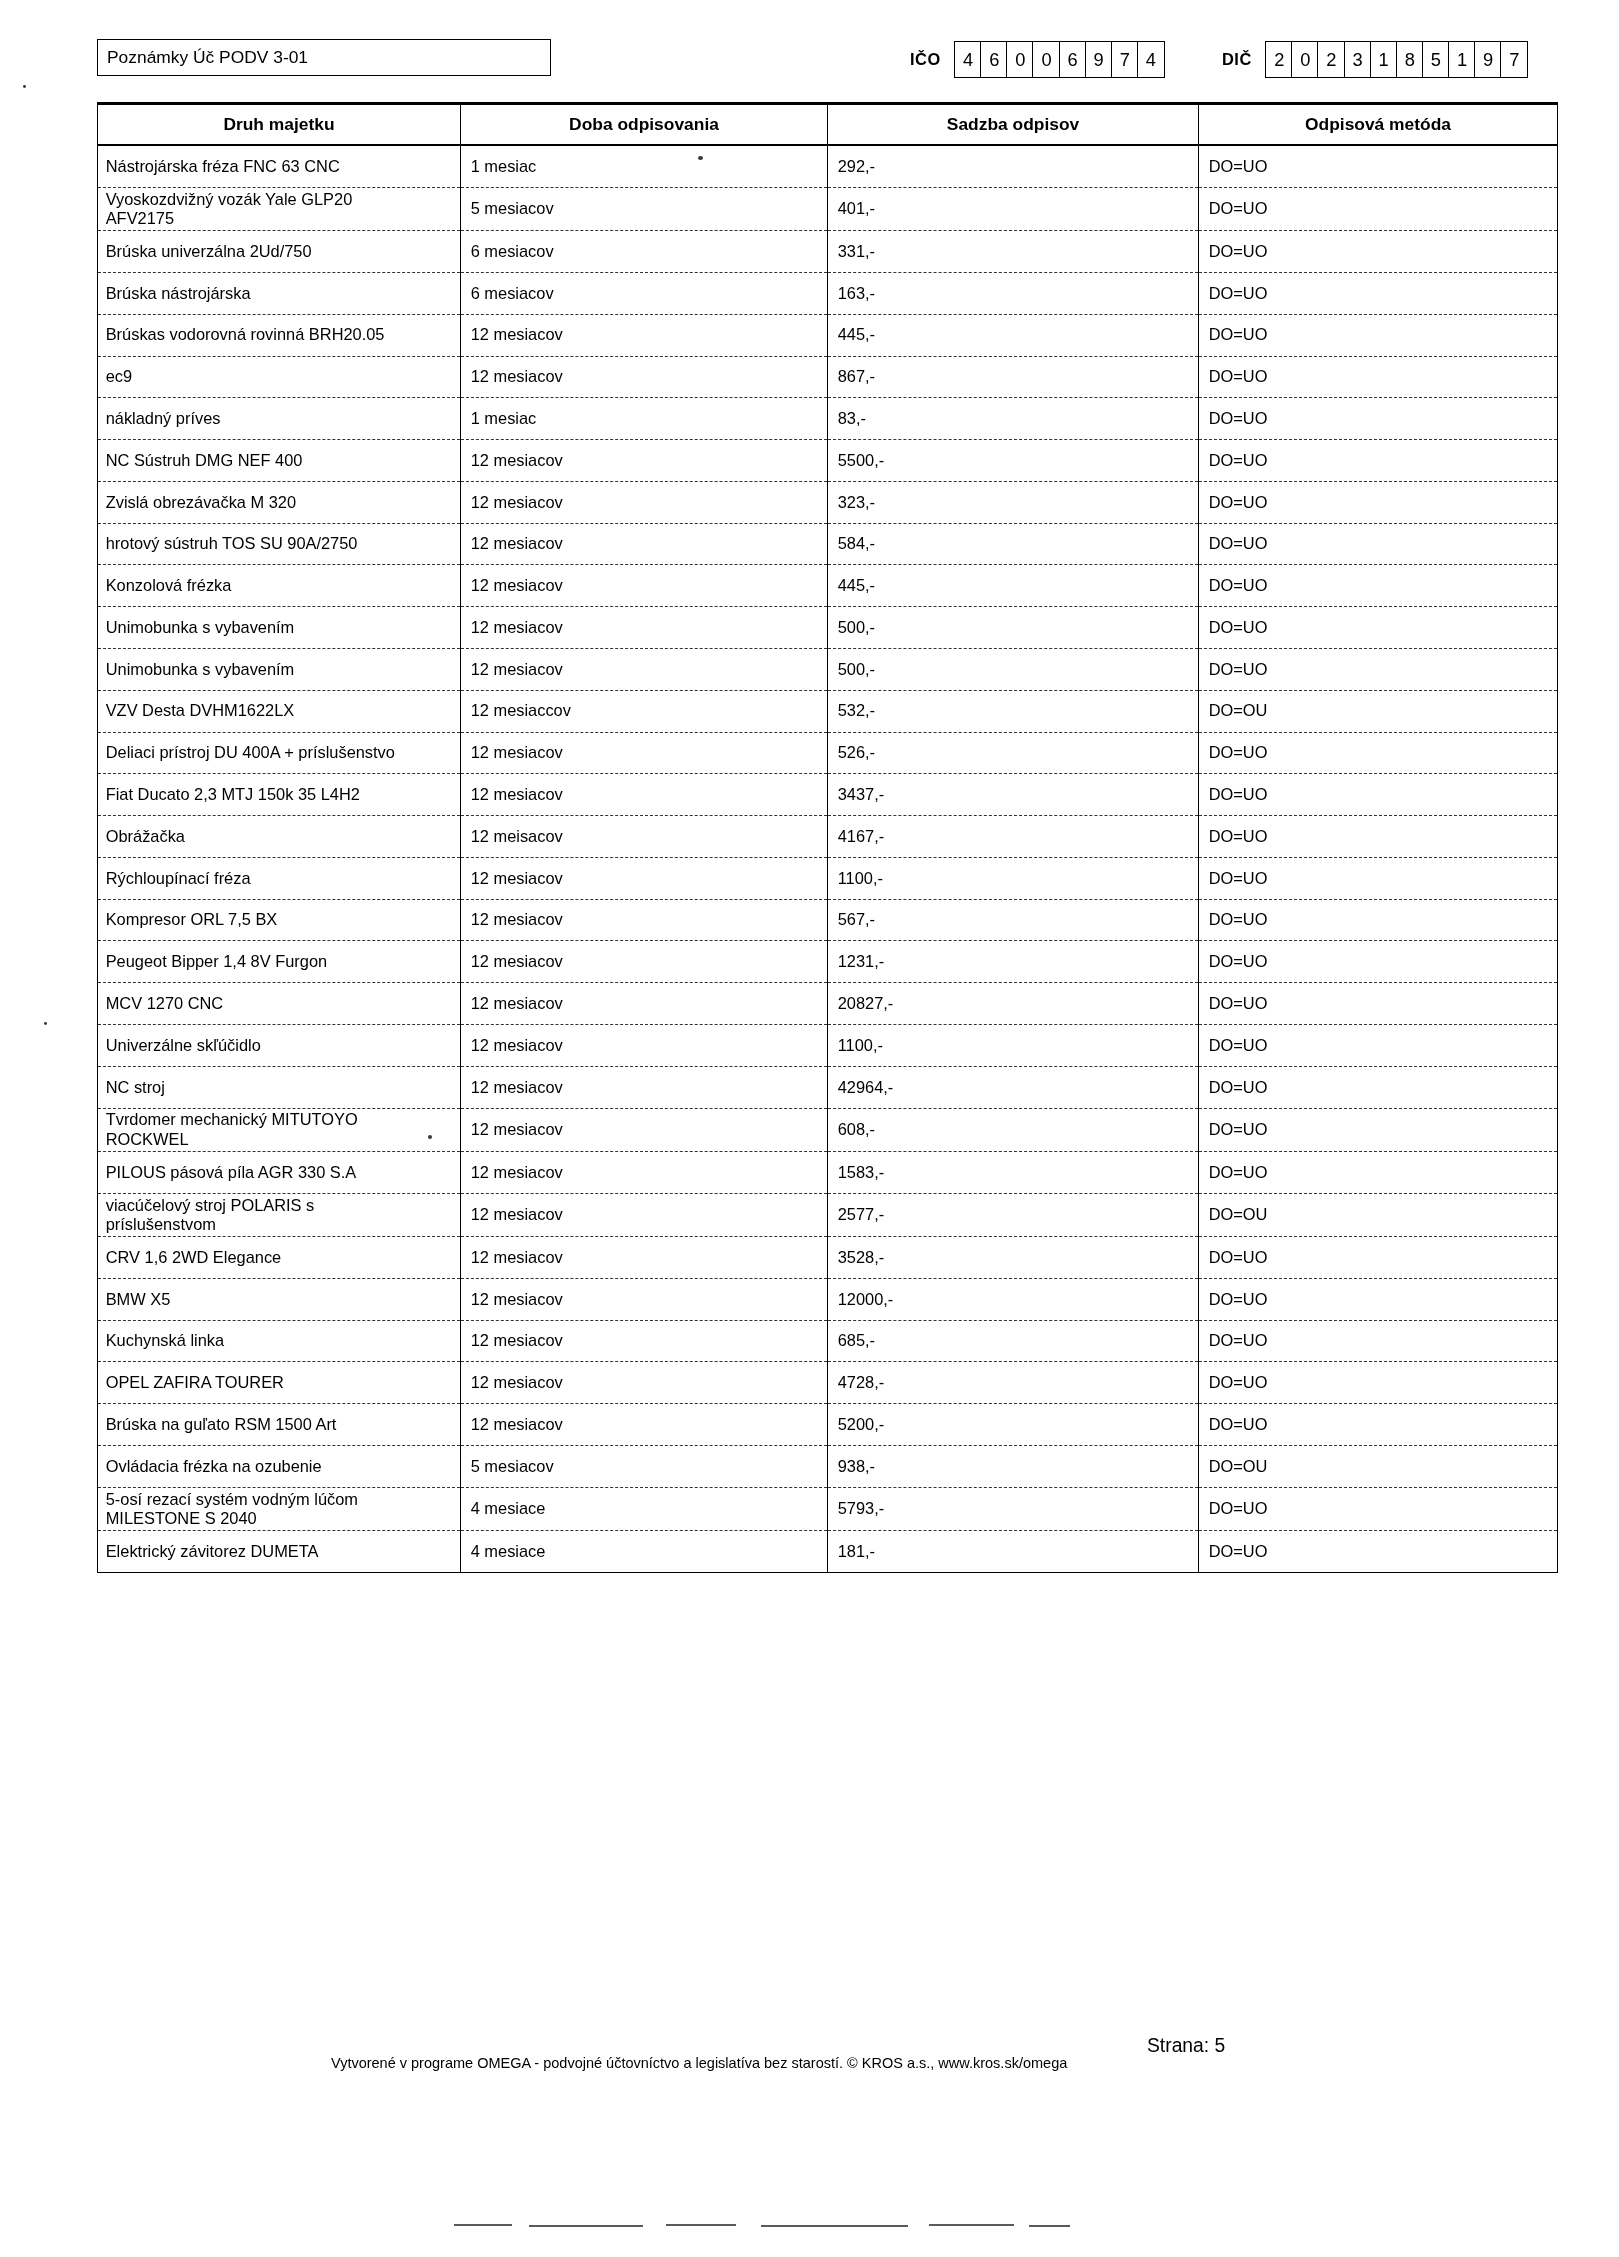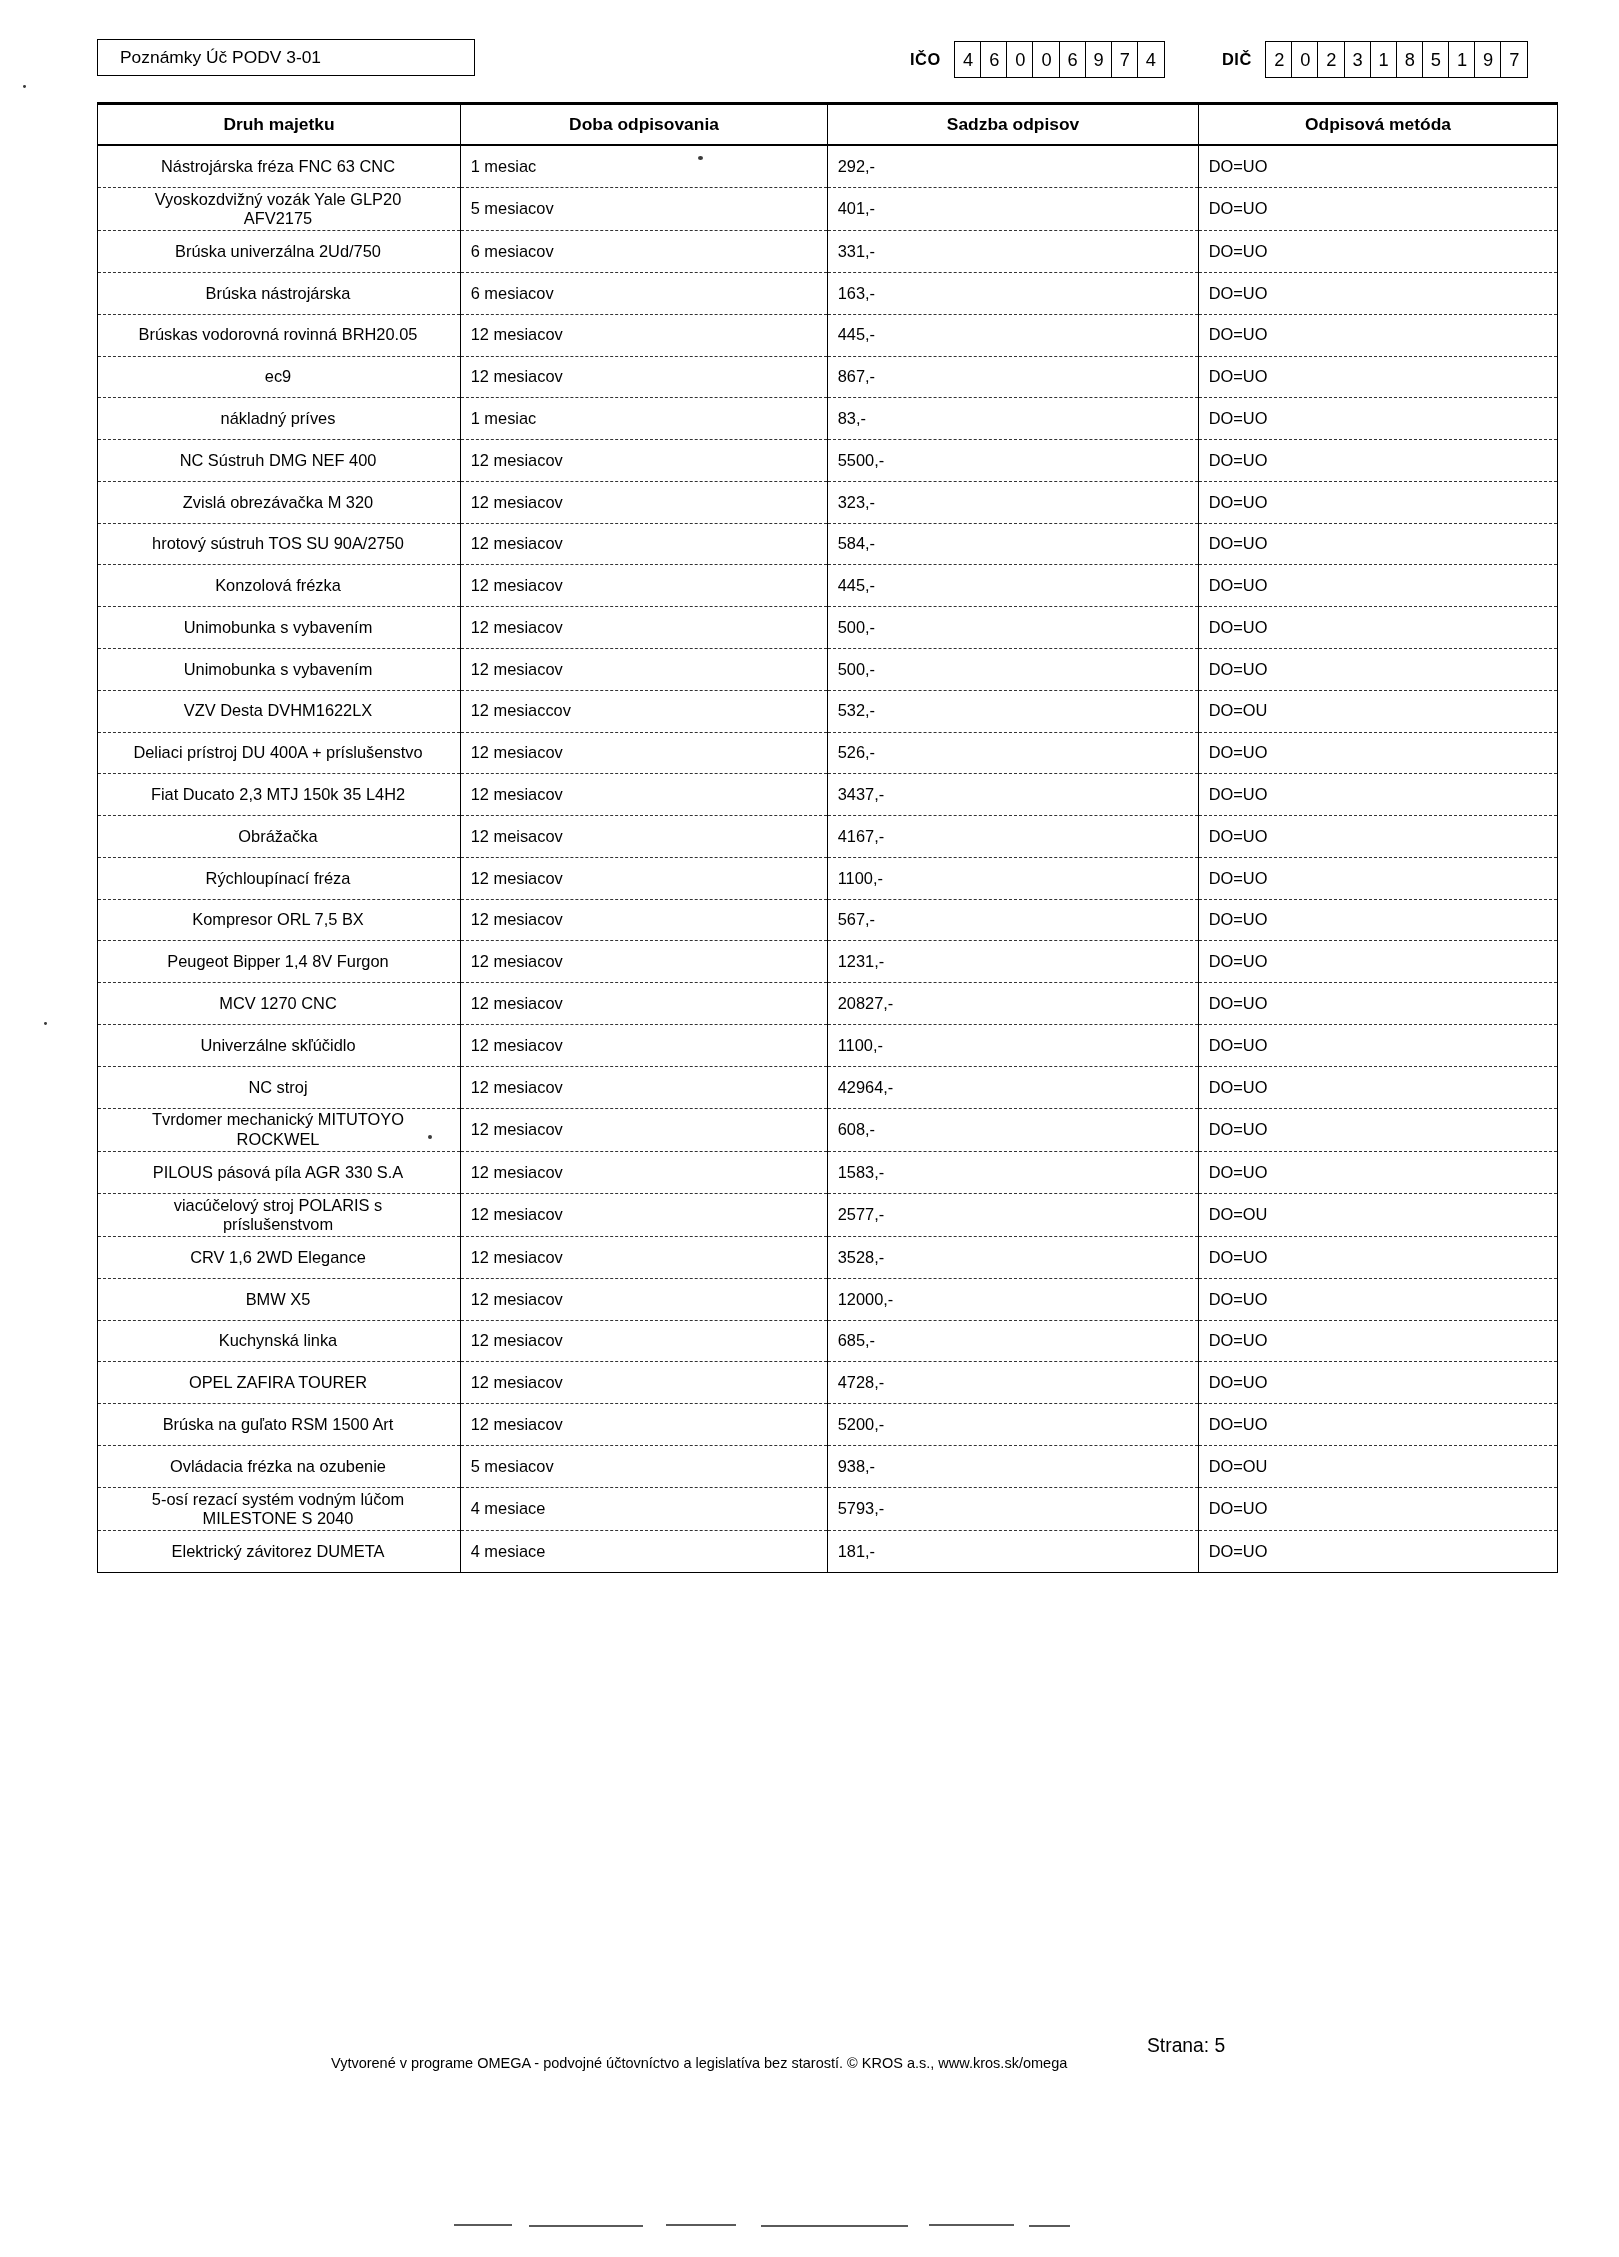--- a/index.html
+++ b/index.html
@@ -14,26 +14,26 @@
     font-family: "Liberation Sans", sans-serif;
     color: #000;
     overflow: hidden;
   }
 
   
   .title-box {
     position: absolute;
     left: 97px;
     top: 39px;
-    width: 378px;
+    width: 454px;
     height: 37px;
     border: 1.9px solid #000;
     display: flex;
     align-items: center;
-    padding-left: 22px;
+    padding-left: 9px;
     font-size: 17.4px;
     box-sizing: border-box;
   }
   .id-group {
     position: absolute;
     top: 41px;
     display: flex;
     align-items: center;
     gap: 13.5px;
   }
@@ -88,21 +88,20 @@
     height: 37px;
     padding: 1.9px 9.7px;
     vertical-align: middle;
     border-bottom: 1px dashed #333;
     line-height: 19.3px;
     overflow: hidden;
   }
   table.assets td:first-child {
     white-space: pre-line;
     padding-left: 7.7px;
-    text-align: center;
   }
   table.assets tbody tr:last-child td {
     border-bottom: 1.9px solid #000;
   }
 
   
   .footer-text {
     position: absolute;
     left: 286px;
     top: 2055px;

